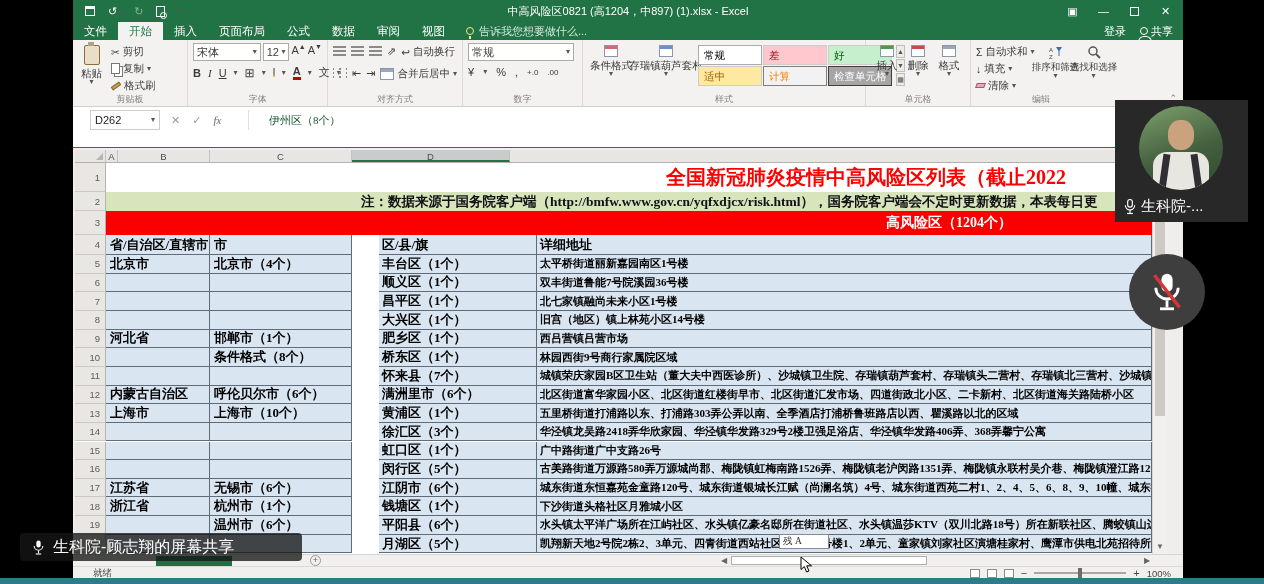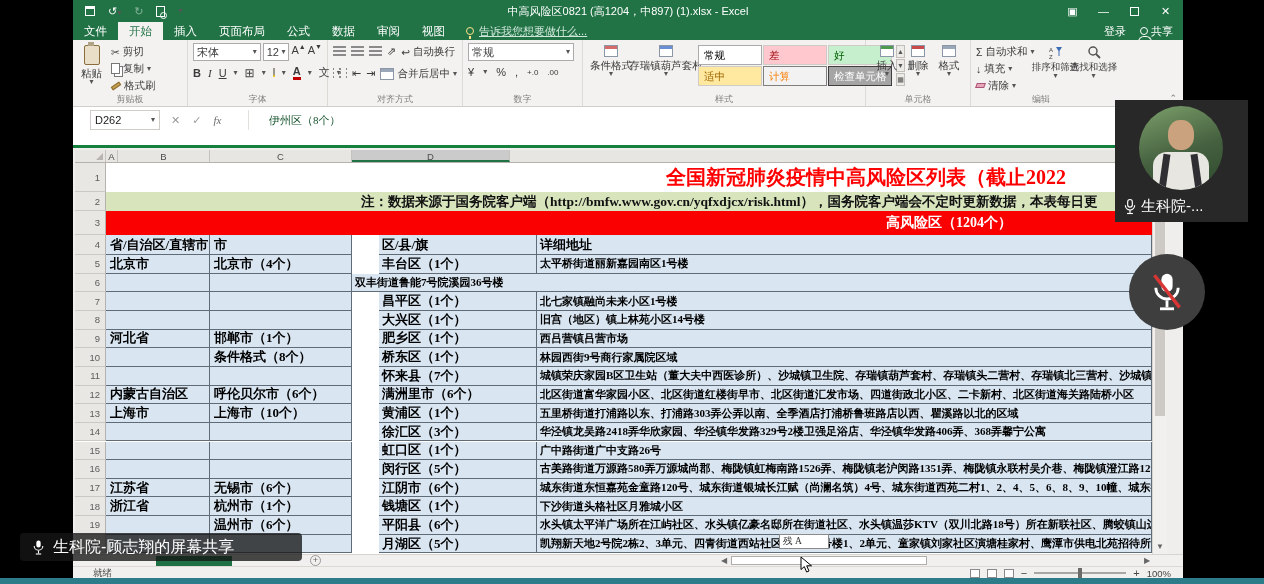--- a/index.html
+++ b/index.html
@@ -18,21 +18,21 @@
   .dim{opacity:.45;}
   .title-text{position:absolute;left:200px;right:200px;top:0;line-height:22px;text-align:center;font-size:11px;white-space:nowrap;overflow:hidden;}
   .winbtns{position:absolute;right:2px;top:0;height:22px;display:flex;}
   .winbtn{width:31px;text-align:center;line-height:22px;font-size:11px;color:#fff;}
   .restore-ic{display:inline-block;width:9px;height:9px;border:1.2px solid #fff;position:relative;top:1px;}
 
   
   .tabrow{position:absolute;top:22px;left:0;right:0;height:18px;background:#217346;display:flex;color:#fff;font-size:11.5px;}
   .tab{padding:0 11px;line-height:18px;white-space:nowrap;}
   .tab.active{background:#f4f2f0;color:#217346;}
-  .searchhint{display:flex;align-items:center;gap:5px;margin-left:10px;color:#cfe7da;font-size:11px;text-decoration:underline;}
+  .searchhint{display:flex;align-items:center;gap:5px;margin-left:10px;color:#cfe7da;font-size:11px;}
   .bulb{width:8px;height:8px;border:1.2px solid #ffe28a;border-radius:50%;position:relative;}
   .bulb:after{content:"";position:absolute;left:2px;top:8px;width:2px;height:3px;background:#ffe28a;}
   .tab-right{position:absolute;right:10px;top:0;height:18px;display:flex;align-items:center;gap:14px;font-size:11px;}
   .person{width:8px;height:8px;border:1.2px solid #fff;border-radius:50%;position:relative;margin-right:3px;}
   .person:after{content:"";position:absolute;left:-3px;top:8px;width:12px;height:5px;border:1.2px solid #fff;border-bottom:none;border-radius:6px 6px 0 0;}
 
   
   .ribbon{position:absolute;top:40px;left:0;right:0;height:67px;background:#f4f2f0;border-bottom:1px solid #d2cfcb;display:flex;color:#3b3b3b;}
   .rgroup{position:relative;height:100%;border-right:1px solid #ddd9d4;padding:3px 5px 13px;flex:none;}
   .rlabel{position:absolute;bottom:0;left:0;right:0;text-align:center;font-size:9px;color:#83817d;}
@@ -59,21 +59,21 @@
   .gal-neut{background:#ffe8a0;color:#9c6500;}
   .gal-calc{background:#f2f2f2;color:#fa7d00;border-color:#7f7f7f;}
   .gal-check{background:#a5a5a5;color:#fff;border-color:#3f3f3f;}
   .galarr{width:13px;display:flex;flex-direction:column;gap:1px;}
   .galarr div{height:13px;border:1px solid #c2bfba;background:#edebe8;font-size:7px;line-height:11px;text-align:center;color:#555;}
   .gridic{width:14px;height:12px;background:
      linear-gradient(#9aa7b8 0 0) left top/14px 3px no-repeat,#fff;border:1px solid #8b97a6;}
   .collapse{position:absolute;right:6px;bottom:3px;font-size:9px;color:#777;}
 
   
-  .fbar{position:absolute;top:107px;left:0;right:0;height:41px;background:#fff;border-bottom:3px solid #15803d;}
+  .fbar{position:absolute;top:107px;left:0;right:0;height:41px;background:#fff;border-bottom:1px solid #15803d;}
   .namebox{position:absolute;left:17px;top:3px;width:70px;height:20px;border:1px solid #d0cdc9;font-size:11px;display:flex;align-items:center;justify-content:space-between;padding:0 4px;color:#222;}
   .fico{position:absolute;top:3px;height:20px;display:flex;align-items:center;gap:12px;font-size:11px;color:#9a9a9a;}
   .fx{font-family:"Liberation Serif",serif;font-style:italic;color:#6d6d6d;}
   .fcontent{position:absolute;left:175px;top:3px;right:10px;height:20px;line-height:20px;font-size:11px;font-family:"Liberation Serif",serif;color:#14532d;white-space:nowrap;overflow:hidden;border-left:1px solid #e2e0dd;padding-left:20px;}
 
   
   .colhdr{position:absolute;left:2px;top:150px;width:1077px;height:13px;display:flex;background:#e8e6e3;border-bottom:1px solid #b5b2ae;font-size:9.5px;color:#4c4c4c;}
   .colhdr .ch{border-right:1px solid #c6c3bf;text-align:center;line-height:13px;flex:none;}
   .ch.corner{position:relative;background:#e8e6e3;}
   .ch.corner:after{content:"";position:absolute;right:2px;bottom:2px;border-left:7px solid transparent;border-bottom:7px solid #b8b5b1;}
@@ -410,20 +410,21 @@
           <div class="gnum">5</div>
           <div class="gcell c-prov">北京市</div>
           <div class="gcell c-city">北京市（4个）</div>
           <div class="gcell c-dist">丰台区（1个）</div>
           <div class="gcell c-det">太平桥街道丽新嘉园南区1号楼</div>
         </div>
         <div class="grow" style="top: 110.65px; height: 18.65px;">
           <div class="gnum">6</div>
           <div class="gcell c-prov"></div>
           <div class="gcell c-city"></div>
+          <div class="gcell c-dist">顺义区（1个）</div>
           <div class="gcell c-det">双丰街道鲁能7号院溪园36号楼</div>
         </div>
         <div class="grow" style="top: 129.3px; height: 18.65px;">
           <div class="gnum">7</div>
           <div class="gcell c-prov"></div>
           <div class="gcell c-city"></div>
           <div class="gcell c-dist">昌平区（1个）</div>
           <div class="gcell c-det">北七家镇融尚未来小区1号楼</div>
         </div>
         <div class="grow" style="top: 147.95px; height: 18.65px;">

